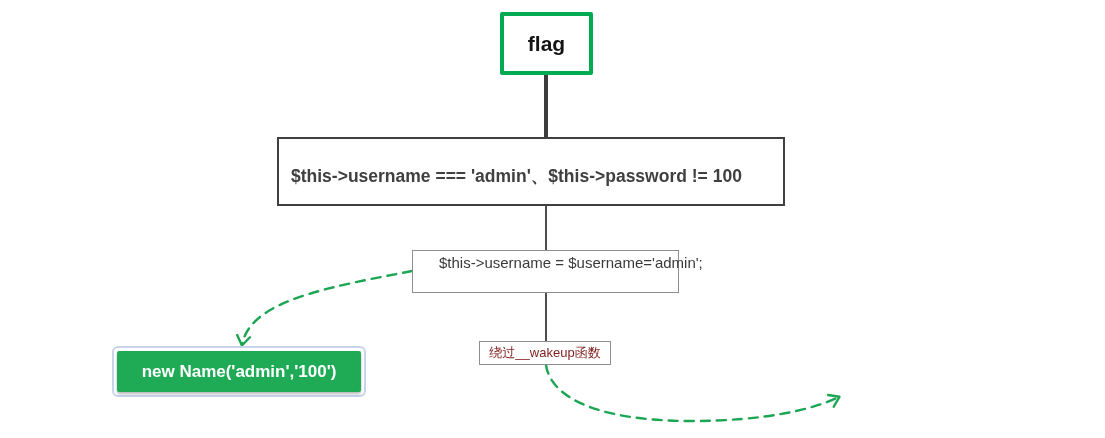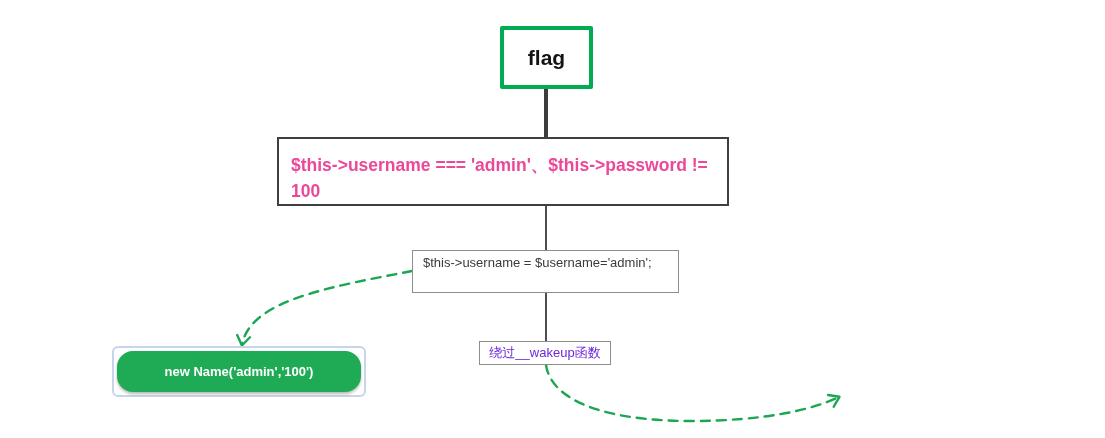--- a/index.html
+++ b/index.html
@@ -42,57 +42,57 @@
   .connector.thick { left: 544px; top: 75px;  width: 4px; height: 63px; background: #3c3c3c; }
   .connector.thin1 { left: 545px; top: 205px; width: 2px; height: 46px; }
   .connector.thin2 { left: 545px; top: 292px; width: 2px; height: 50px; }
   
   .node { position: absolute; box-sizing: border-box; background: #ffffff; }
   .node-flag {
     left: 500px; top: 12px; width: 93px; height: 63px;
     border: 4px solid var(--flag-border-green, #00ab52);
     border-radius: 2px;
     display: flex; align-items: center; justify-content: center;
-    font-size: 21px; font-weight: bold; color: #141414; margin-top: 14px;
+    font-size: 21px; font-weight: bold; color: #141414;
   }
   .node-condition {
-    left: 277px; top: 137px; width: 452px; height: 69px;
+    left: 277px; top: 137px; width: 508px; height: 69px;
     border: 2px solid var(--dark-border, #3f3f3f);
-    padding: 13px 12px;
+    padding: 24px 12px;
     font-size: 17.5px; font-weight: bold; line-height: 26px;
-    color: #ec4899; text-align: left;
+    color: #404040; text-align: left;
   }
   .node-assignment {
     left: 412px; top: 250px; width: 267px; height: 43px;
     border: 1px solid var(--light-border, #8e8e8e);
-    padding: 2px 10px;
-    font-size: 13px; line-height: 19px; color: #3a3a3a;
+    padding: 2px 26px;
+    font-size: 15px; line-height: 19px; color: #3a3a3a;
     white-space: nowrap;
   }
   .node-wakeup {
     left: 479px; top: 341px; width: 132px; height: 24px;
     border: 1px solid var(--light-border, #8e8e8e);
     display: flex; align-items: center; justify-content: center;
-    font-size: 13px; color: #6d28d9; white-space: nowrap;
+    font-size: 13px; color: #7f1d1d; white-space: nowrap;
   }
   .selection-wrap {
     position: absolute;
     left: 112px; top: 346px; width: 254px; height: 51px;
     box-sizing: border-box;
     border: 2px solid var(--selection-outline, #c7d4ec);
     border-radius: 6px;
     padding: 3px;
     background: #ffffff;
   }
   .green-box {
     box-sizing: border-box;
     background: var(--green, #1fab55);
-    border-radius: 16px;
+    border-radius: 2px;
     display: flex; align-items: center; justify-content: center;
-    color: #ffffff; font-weight: bold; font-size: 13px;
+    color: #ffffff; font-weight: bold; font-size: 17px;
     box-shadow: 0 2px 3px rgba(0,0,0,0.28);
     white-space: nowrap;
   }
   .node-payload { width: 100%; height: 100%; }
   .node-serialize {
     position: absolute;
     left: 705px; top: 348px; width: 278px; height: 42px;
   }
 </style>
 </head>

